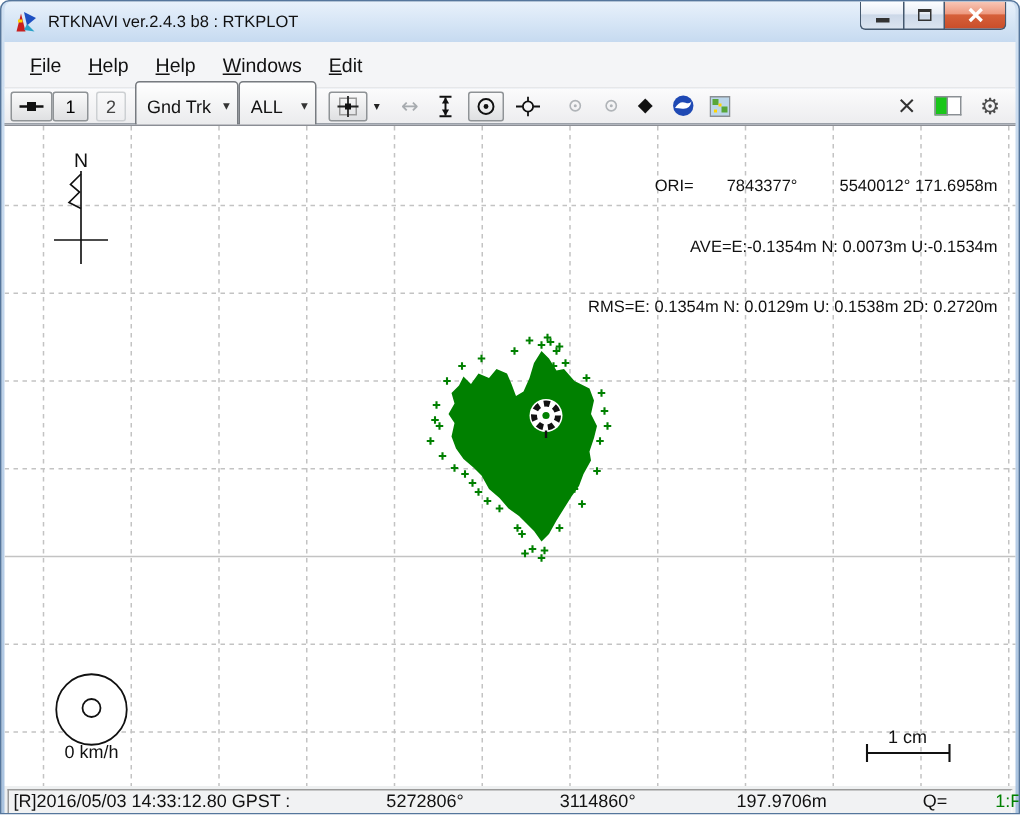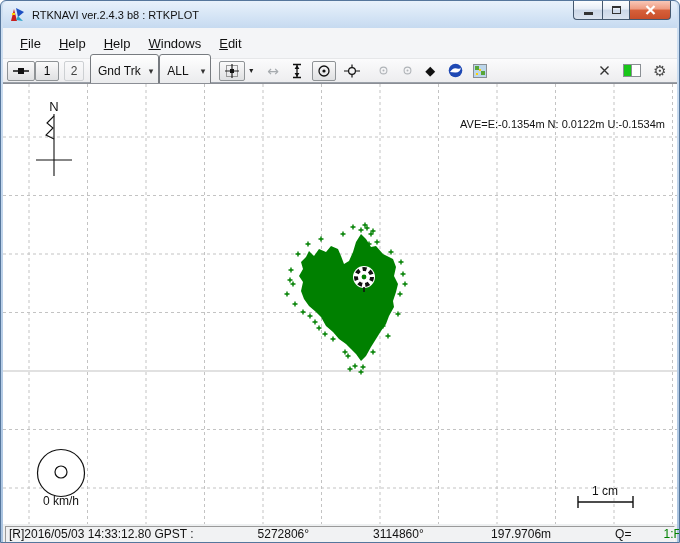--- a/index.html
+++ b/index.html
@@ -295,21 +295,23 @@
 
       <g stroke="#111" stroke-width="1.4">
         <line x1="575" y1="418" x2="630" y2="418"></line>
         <line x1="575" y1="412" x2="575" y2="424"></line>
         <line x1="630" y1="412" x2="630" y2="424"></line>
       </g>
       <text x="602" y="411" font-size="12" fill="#111" text-anchor="middle">1 cm</text>
     </svg>
 
     <div class="stats">
-      <div>AVE=E:-0.1354m N: 0.0122m U:-0.1534m</div>
+      <div><span>ORI=</span><span class="gap22"></span><span>7843377°</span><span class="gap28"></span><span>5540012°</span><span> </span><span>171.6958m</span></div>
+      <div>AVE=E:-0.1354m N: 0.0073m U:-0.1534m</div>
+      <div>RMS=E: 0.1354m N: 0.0129m U: 0.1538m 2D: 0.2720m</div>
     </div>
   </div>
 
   <div class="statusbar">
     <div class="status-panel">
       <span>[R]2016/05/03 14:33:12.80 GPST :</span><span class="gap22"></span><span>5272806°</span><span class="gap30"></span><span>3114860°</span><span> </span><span>197.9706m</span><span class="gap8"></span><span>Q=</span><span id="q-value" style="color: rgb(0, 128, 0);">1:FIX</span>
     </div>
   </div>
 </div>
 

